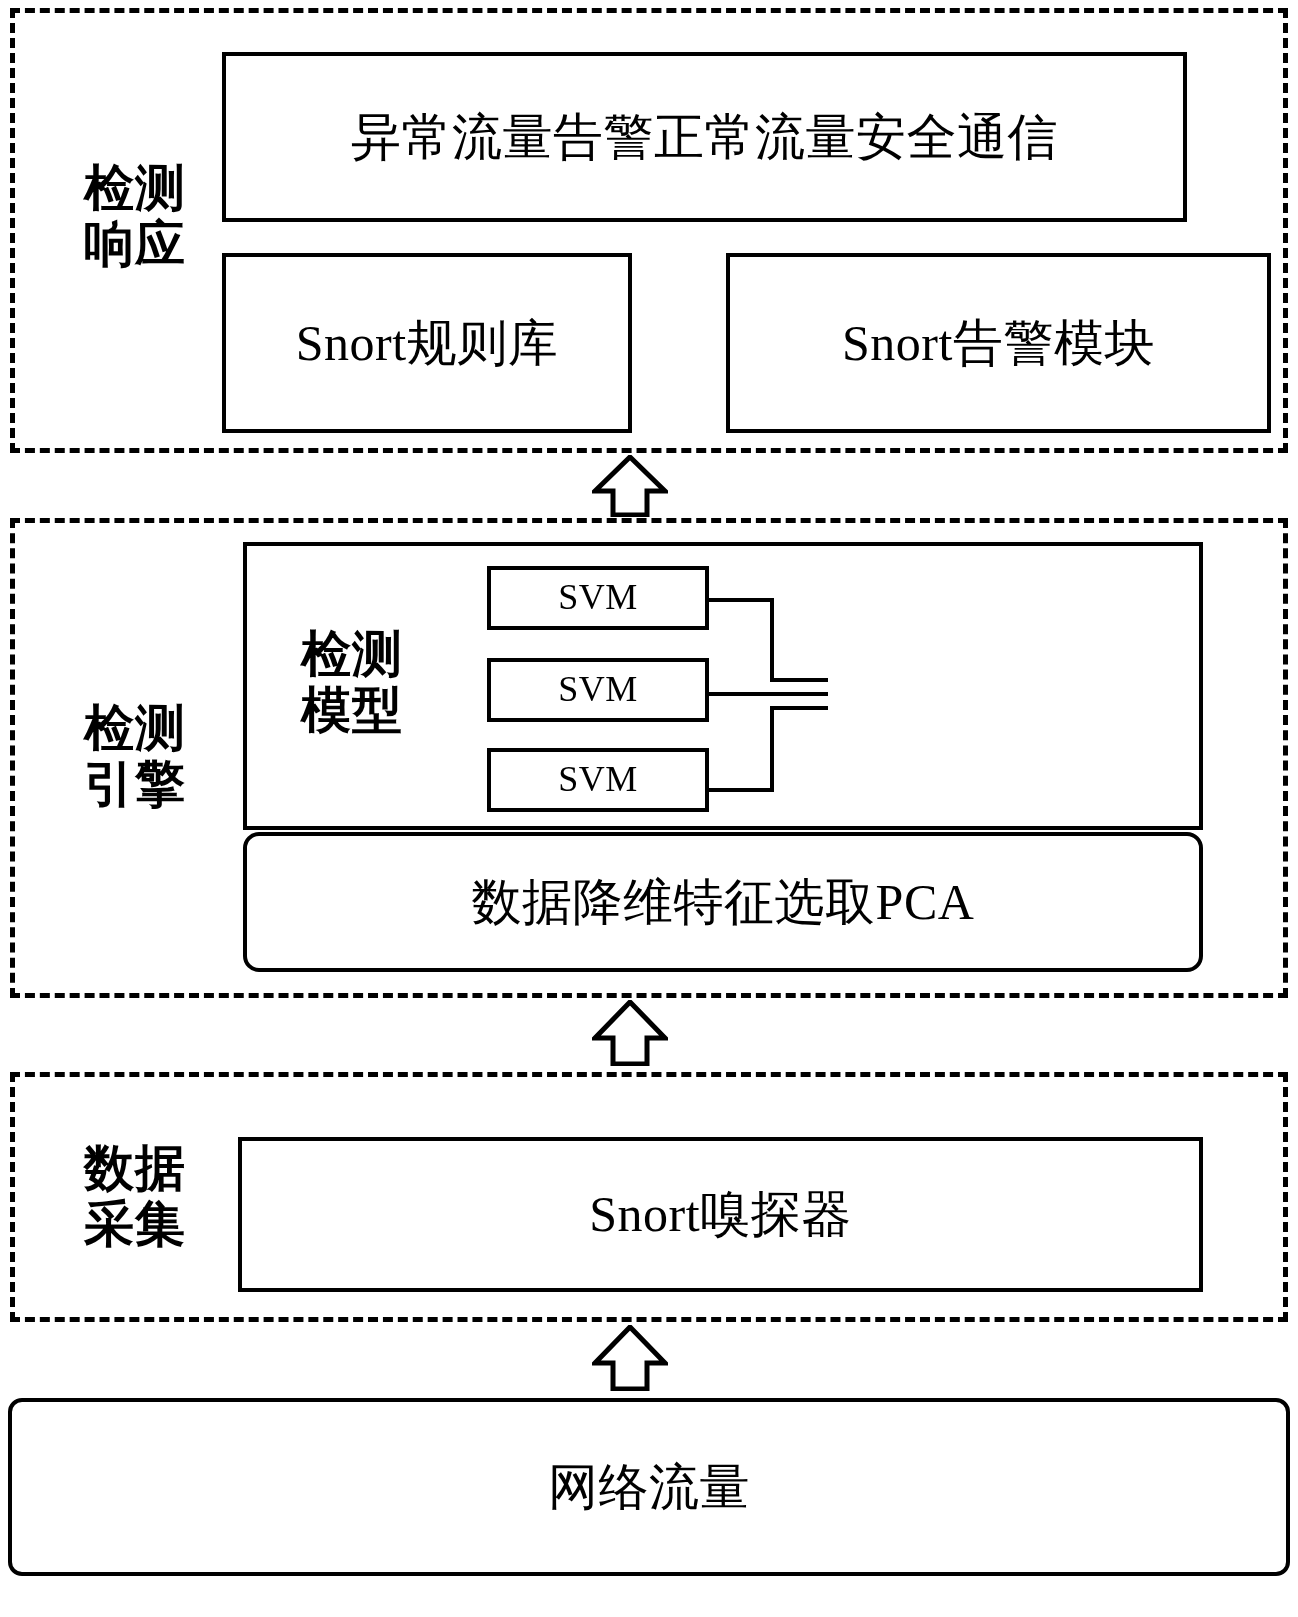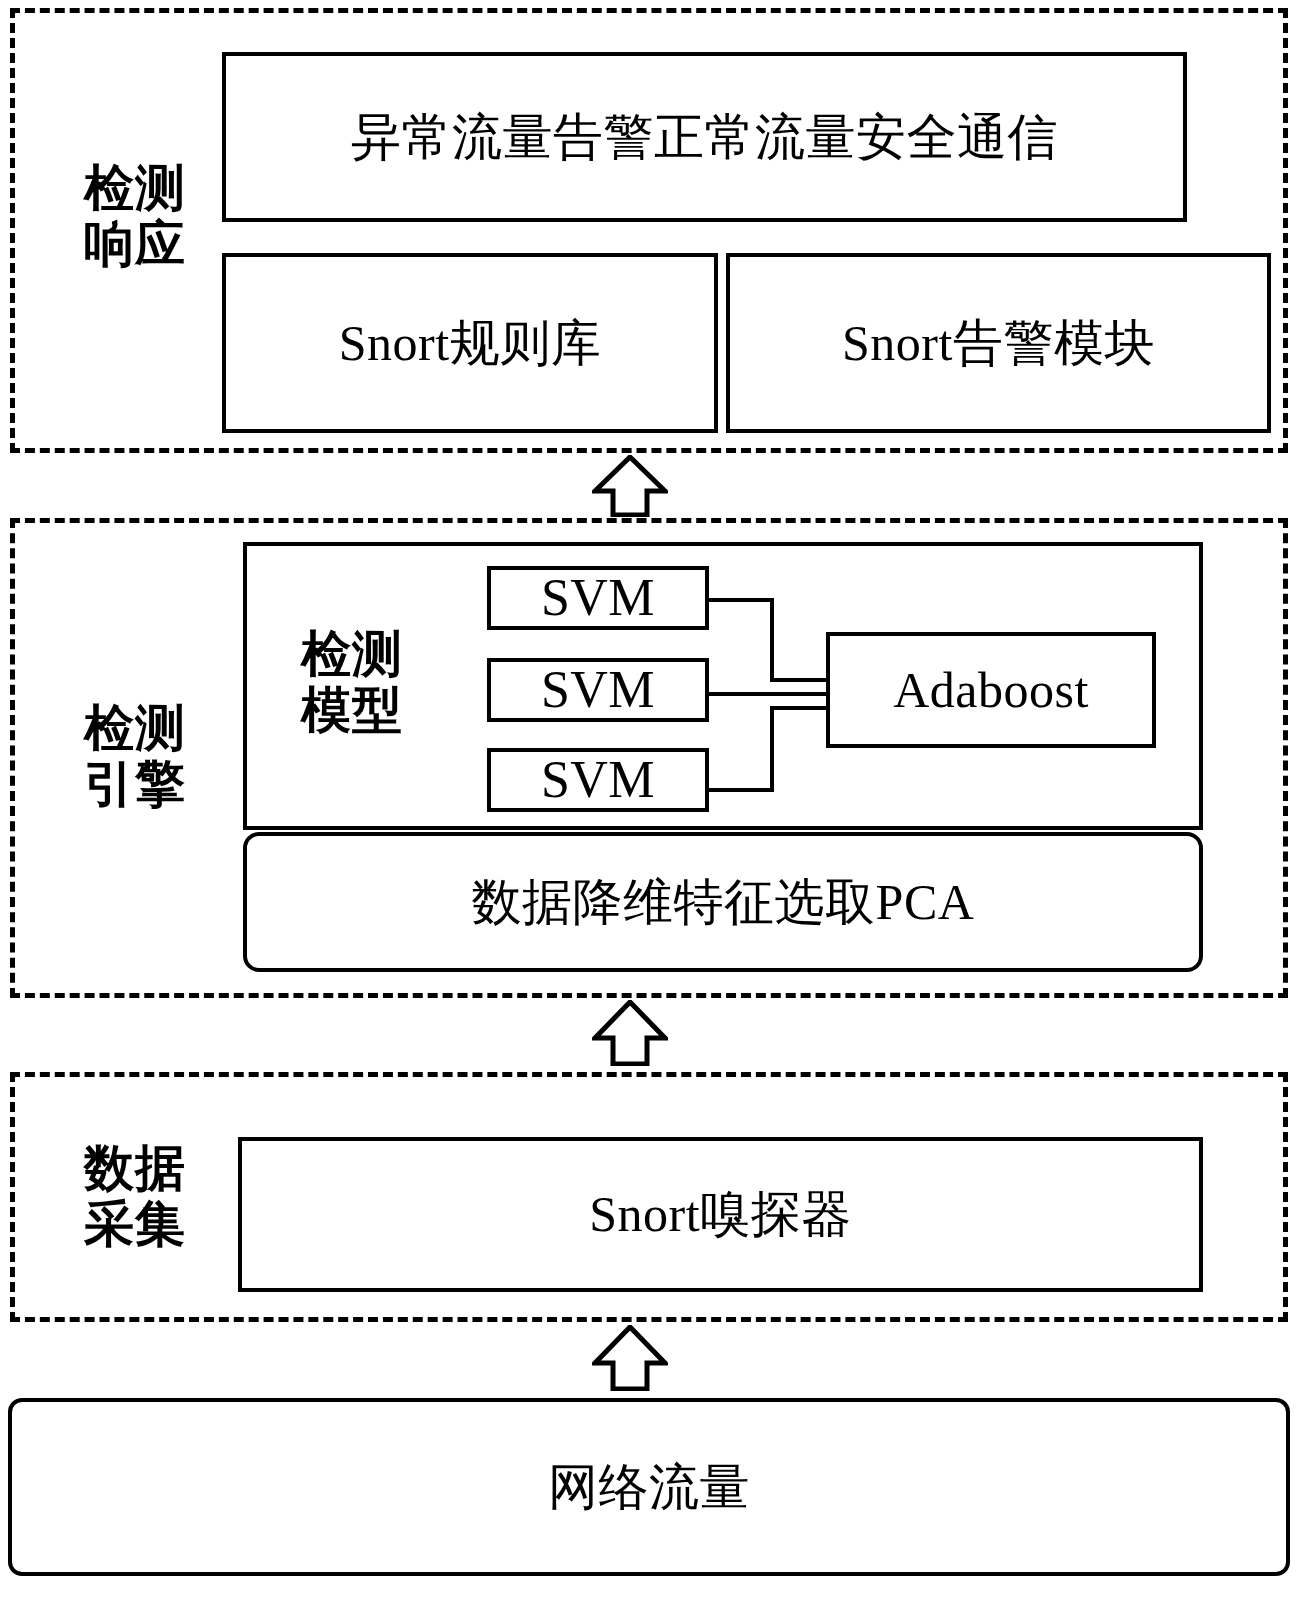--- a/index.html
+++ b/index.html
@@ -49,21 +49,21 @@
     align-items: center;
     justify-content: center;
     text-align: left;
   }
   .box-text {
     font-size: 50px;
     line-height: 1.1;
     letter-spacing: 0.5px;
   }
   .box-text.small {
-    font-size: 52px;
+    font-size: 36px;
   }
 
   
   .arrow {
     position: absolute;
   }
 
   
   .conn {
     position: absolute;
@@ -77,21 +77,21 @@
 
   <div class="layer" style="left:10px; top:8px; width:1278px; height:445px;"></div>
 
   <div class="layer-label" style="left:45px; top:160px; width:180px;">检测
 响应</div>
 
   <div class="box" style="left:222px; top:52px; width:965px; height:170px;">
     <span class="box-text">异常流量告警正常流量安全通信</span>
   </div>
 
-  <div class="box" style="left:222px; top:253px; width:496px; height:180px;">
+  <div class="box" style="left:222px; top:253px; width:410px; height:180px;">
     <span class="box-text">Snort规则库</span>
   </div>
 
   <div class="box" style="left:726px; top:253px; width:545px; height:180px;">
     <span class="box-text">Snort告警模块</span>
   </div>
 
   <div class="arrow" style="left:592px; top:455px; width:76px; height:62px;">
     <svg width="76" height="62" viewBox="0 0 76 62">
       <polygon points="38,2 73,36 55,36 55,60 21,60 21,36 3,36" fill="#ffffff" stroke="#000000" stroke-width="5" stroke-linejoin="miter"></polygon>
@@ -123,23 +123,20 @@
   </div>
 
   <div class="box" style="left:487px; top:658px; width:222px; height:64px;">
     <span class="box-text small">SVM</span>
   </div>
 
   <div class="box" style="left:487px; top:748px; width:222px; height:64px;">
     <span class="box-text small">SVM</span>
   </div>
 
-  <div class="box" style="left:826px; top:632px; width:330px; height:116px;">
-    <span class="box-text">Adaboost</span>
-  </div>
 
   <div class="box" style="left:243px; top:832px; width:960px; height:140px;border-radius:16px;">
     <span class="box-text">数据降维特征选取PCA</span>
   </div>
 
   <div class="arrow" style="left:592px; top:1000px; width:76px; height:66px;">
     <svg width="76" height="66" viewBox="0 0 76 66">
       <polygon points="38,2 73,38 55,38 55,64 21,64 21,38 3,38" fill="#ffffff" stroke="#000000" stroke-width="5" stroke-linejoin="miter"></polygon>
     </svg>
   </div>

